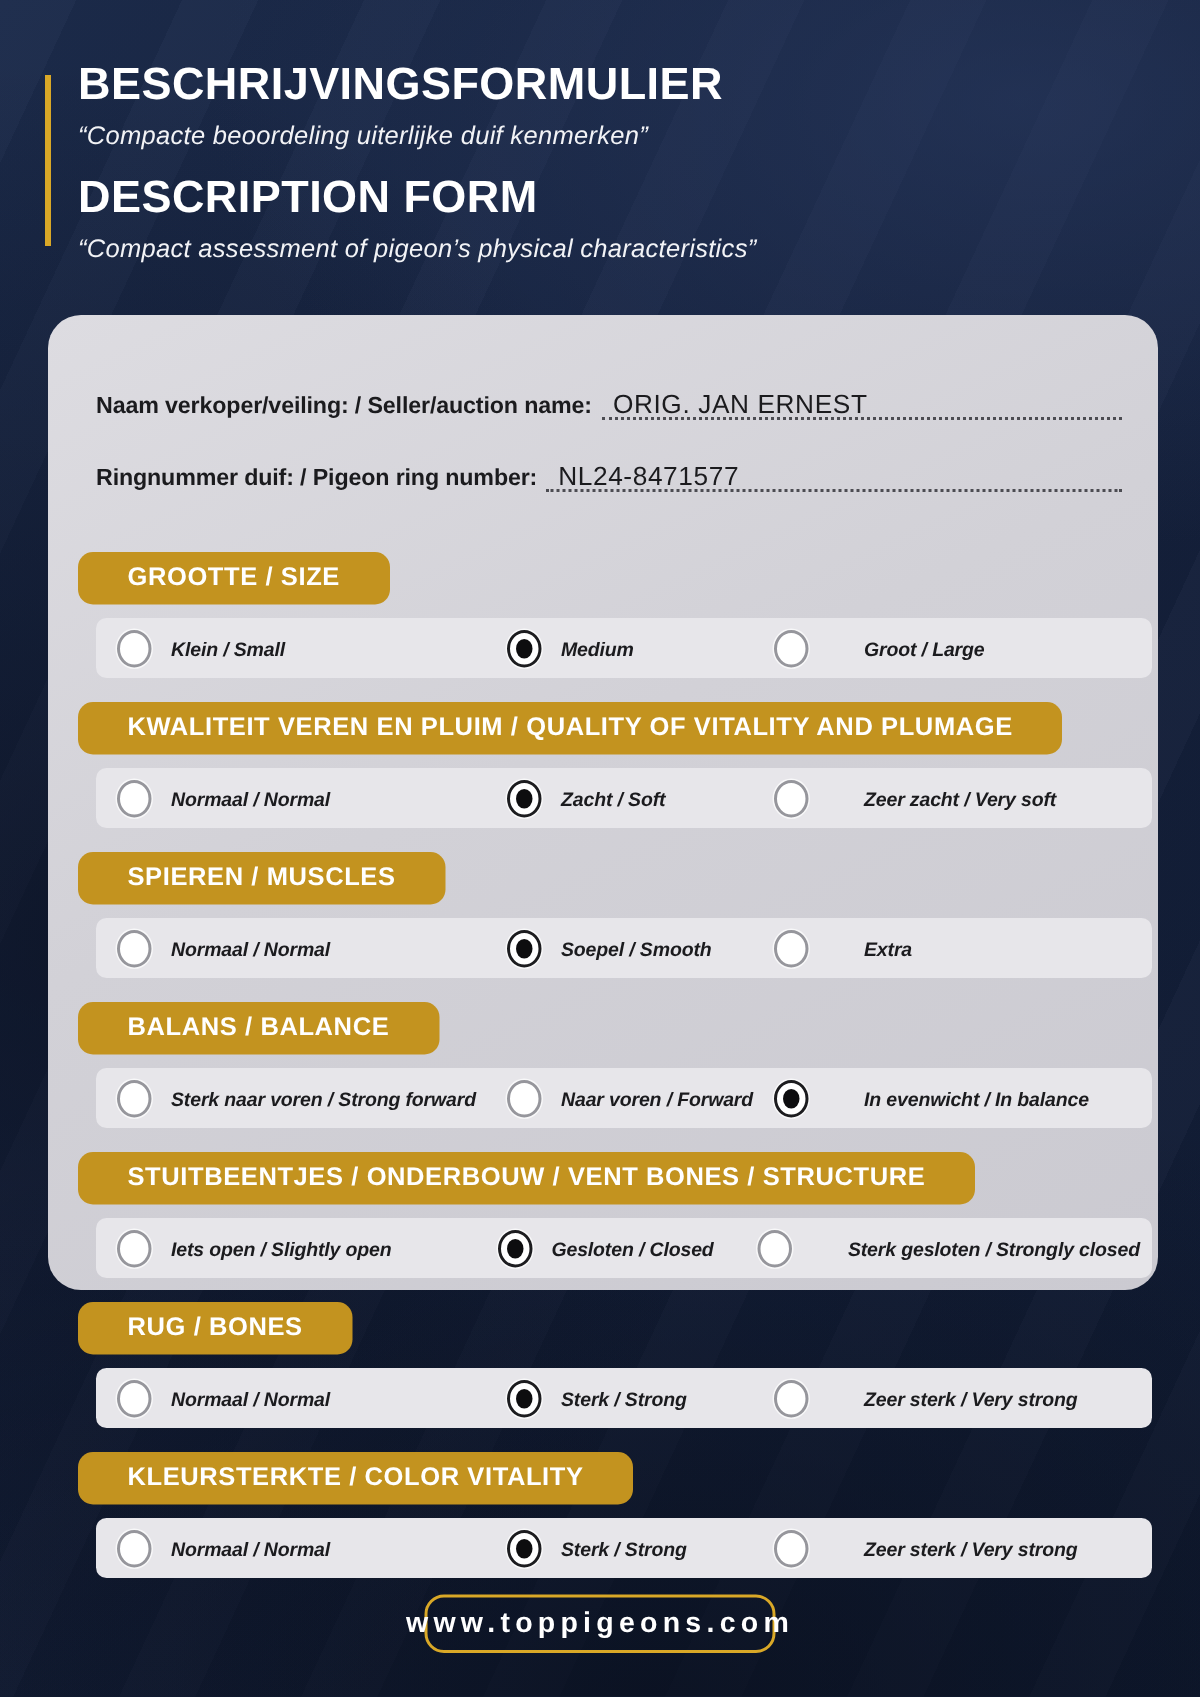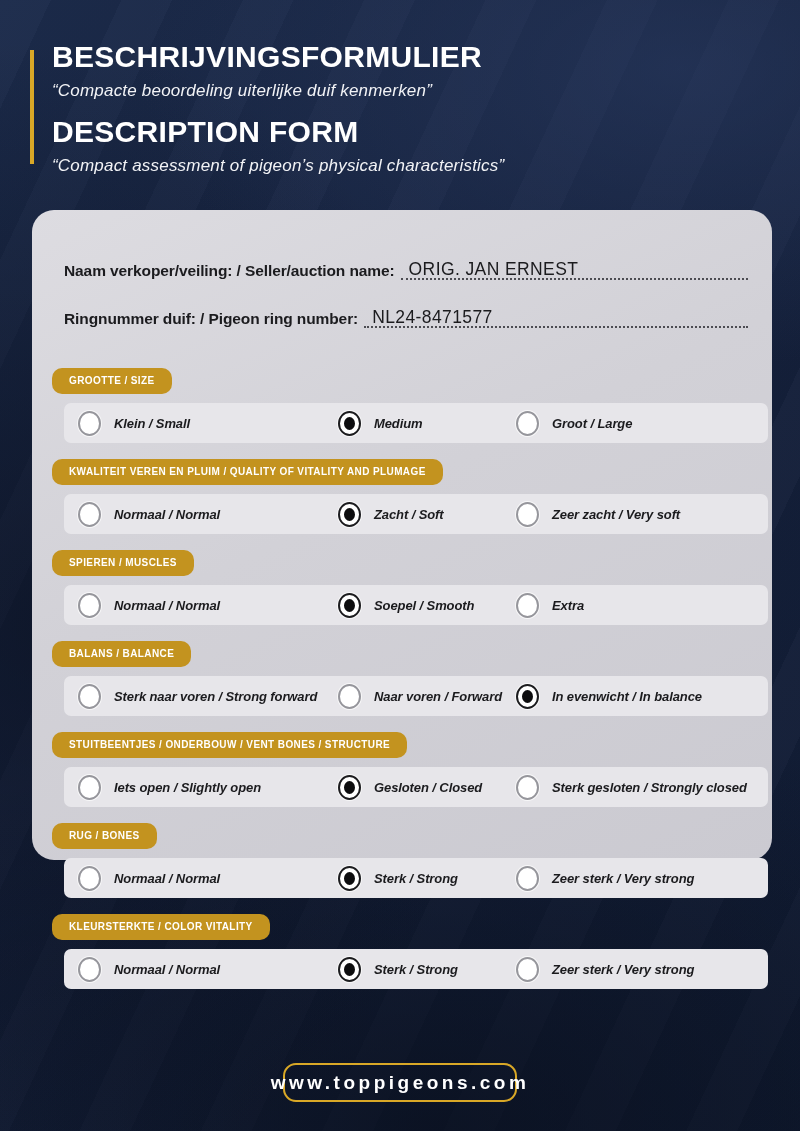--- a/index.html
+++ b/index.html
@@ -95,32 +95,32 @@
     font-size:17.5px;font-weight:500;letter-spacing:.4px;padding:0 0 1px 8px;
     white-space:nowrap;position:relative;top:3px;
   }
 
   
   .sections{margin-top:22px;}
   .section{margin:0;}
   .pill{
     display:inline-block;margin:16px 0 0 4px;
     background:var(--gold);color:#fff;
-    font-size:10px;font-weight:bold;letter-spacing:.4px;
-    padding:7px 17px 8px;border-radius:10px;
+    font-size:17px;font-weight:bold;letter-spacing:.4px;
+    padding:7px 33px 8px;border-radius:10px;
   }
   .row{
     margin:9px 0 0 16px;width:704px;height:40px;
     background:var(--strip);border-radius:7px;
     display:flex;align-items:center;padding:0 8px 0 14px;
   }
   .option{display:flex;align-items:center;}
   .option:nth-child(1){width:260px;}
   .option:nth-child(2){width:178px;}
-  .option:nth-child(3){flex:1;}
+  .option:nth-child(3){flex:1;gap:24px;}
   .radio{
     flex:0 0 auto;width:23px;height:25px;border-radius:50%;
     background:#fff;border:2px solid #96969c;position:relative;
     box-shadow:0 0 0 1px rgba(255,255,255,.7);
     cursor:pointer;
   }
   .radio.selected{border-color:#1c1c1f;}
   .radio.selected::after{
     content:"";position:absolute;inset:4px;background:#0d0d0f;border-radius:50%;
   }

